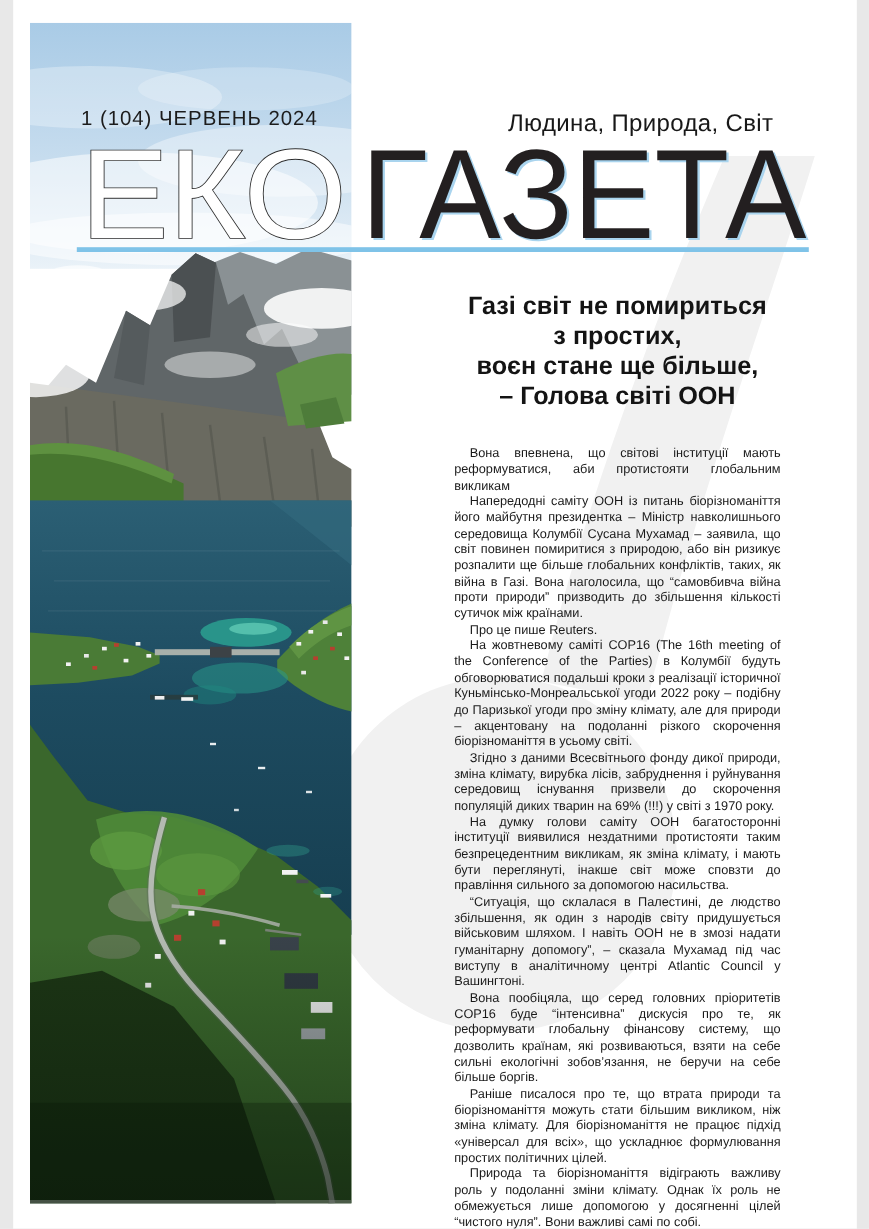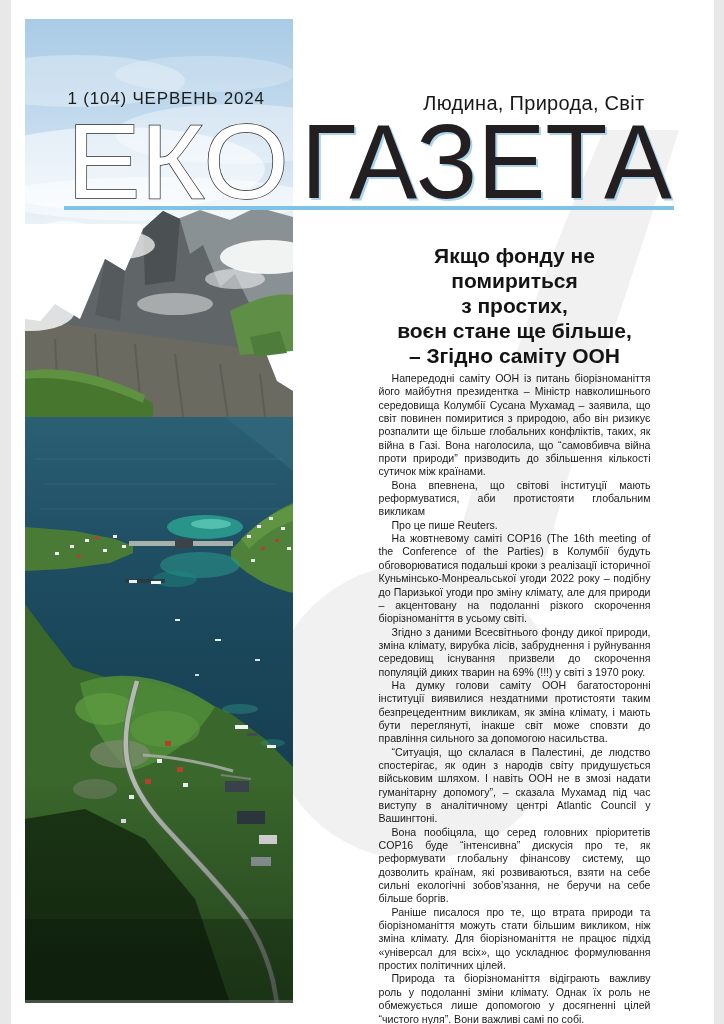--- a/index.html
+++ b/index.html
@@ -188,33 +188,33 @@
 
   <svg class="title-svg" width="724" height="230" viewBox="0 0 724 230">
     <text class="t-eko" x="56" y="198" font-size="106" textLength="222" lengthAdjust="spacingAndGlyphs">ЕКО</text>
     <text class="t-shadow" x="292" y="200" font-size="106" textLength="371" lengthAdjust="spacingAndGlyphs">ГАЗЕТА</text>
     <text class="t-gazeta" x="290" y="198" font-size="106" textLength="371" lengthAdjust="spacingAndGlyphs">ГАЗЕТА</text>
   </svg>
 
   <div class="rule"></div>
 
   <div class="headline">
-    <div>Якщо фонду не помириться</div>
+    <div>Газі світ не помириться</div>
     <div>з простих,</div>
     <div>воєн стане ще більше,</div>
-    <div>– Згідно саміту ООН</div>
+    <div>– Голова світі ООН</div>
   </div>
 
   <div class="body-col" lang="uk">
+    <p>Вона впевнена, що світові інституції мають реформуватися, аби протистояти глобальним викликам</p>
     <p>Напередодні саміту ООН із питань біорізноманіття його майбутня президентка – Міністр навколишнього середовища Колумбії Сусана Мухамад – заявила, що світ повинен помиритися з природою, або він ризикує розпалити ще більше глобальних конфліктів, таких, як війна в Газі. Вона наголосила, що “самовбивча війна проти природи” призводить до збільшення кількості сутичок між країнами.</p>
-    <p>Вона впевнена, що світові інституції мають реформуватися, аби протистояти глобальним викликам</p>
     <p>Про це пише Reuters.</p>
     <p>На жовтневому саміті COP16 (The 16th meeting of the Conference of the Parties) в Колумбії будуть обговорюватися подальші кроки з реалізації історичної Куньмінсько-Монреальської угоди 2022 року – подібну до Паризької угоди про зміну клімату, але для природи – акцентовану на подоланні різкого скорочення біорізноманіття в усьому світі.</p>
     <p>Згідно з даними Всесвітнього фонду дикої природи, зміна клімату, вирубка лісів, забруднення і руйнування середовищ існування призвели до скорочення популяцій диких тварин на 69% (!!!) у світі з 1970 року.</p>
     <p>На думку голови саміту ООН багатосторонні інституції виявилися нездатними протистояти таким безпрецедентним викликам, як зміна клімату, і мають бути переглянуті, інакше світ може сповзти до правління сильного за допомогою насильства.</p>
-    <p>“Ситуація, що склалася в Палестині, де людство спостерігає, як один з народів світу придушується військовим шляхом. І навіть ООН не в змозі надати гуманітарну допомогу”, – сказала Мухамад під час виступу в аналітичному центрі Atlantic Council у Вашингтоні.</p>
+    <p>“Ситуація, що склалася в Палестині, де людство збільшення, як один з народів світу придушується військовим шляхом. І навіть ООН не в змозі надати гуманітарну допомогу”, – сказала Мухамад під час виступу в аналітичному центрі Atlantic Council у Вашингтоні.</p>
     <p>Вона пообіцяла, що серед головних пріоритетів COP16 буде “інтенсивна” дискусія про те, як реформувати глобальну фінансову систему, що дозволить країнам, які розвиваються, взяти на себе сильні екологічні зобов’язання, не беручи на себе більше боргів.</p>
     <p>Раніше писалося про те, що втрата природи та біорізноманіття можуть стати більшим викликом, ніж зміна клімату. Для біорізноманіття не працює підхід «універсал для всіх», що ускладнює формулювання простих політичних цілей.</p>
     <p>Природа та біорізноманіття відіграють важливу роль у подоланні зміни клімату. Однак їх роль не обмежується лише допомогою у досягненні цілей “чистого нуля”. Вони важливі самі по собі.</p>
 
   </div>
 
 </div>
 
 </body></html>

